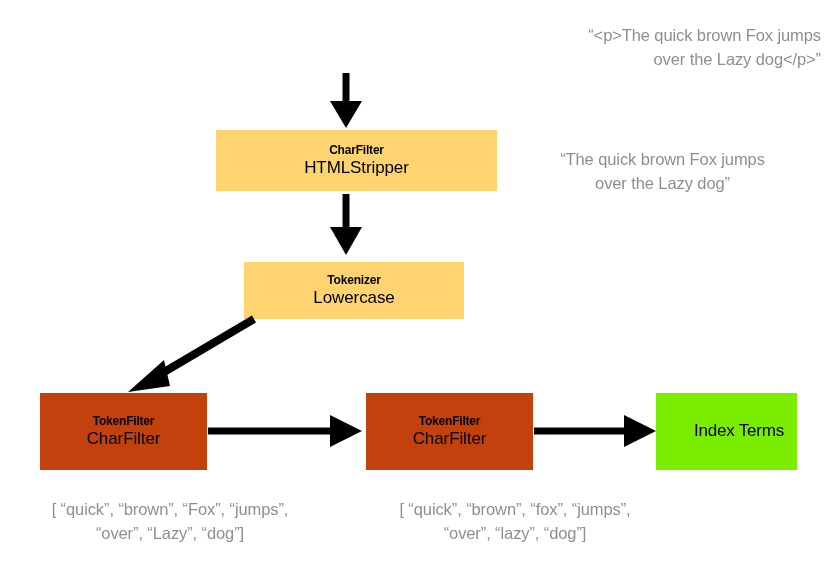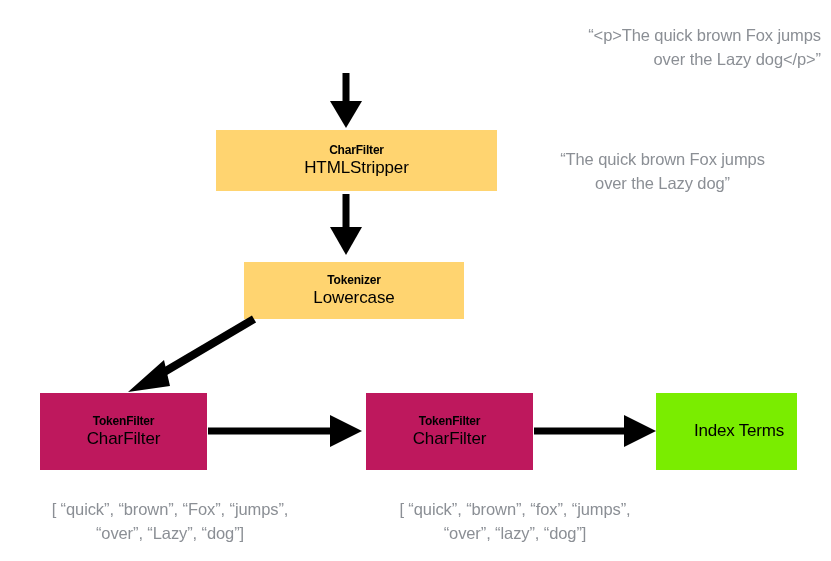--- a/index.html
+++ b/index.html
@@ -38,21 +38,21 @@
     font-size: 17px;
     letter-spacing: -0.1px;
   }
   .node.single .title {
     font-weight: normal;
     font-size: 17px;
   }
 
   .green  { background: #7aed00; }
   .orange { background: #ffd470; }
-  .blue   { background: #be185d; }
+  .blue   { background: #c2410c; }
 
   
   .note {
     position: absolute;
     color: #8b8f95;
     font-size: 16.5px;
     line-height: 1.45;
     text-align: center;
     letter-spacing: -0.1px;
     white-space: pre-line;

